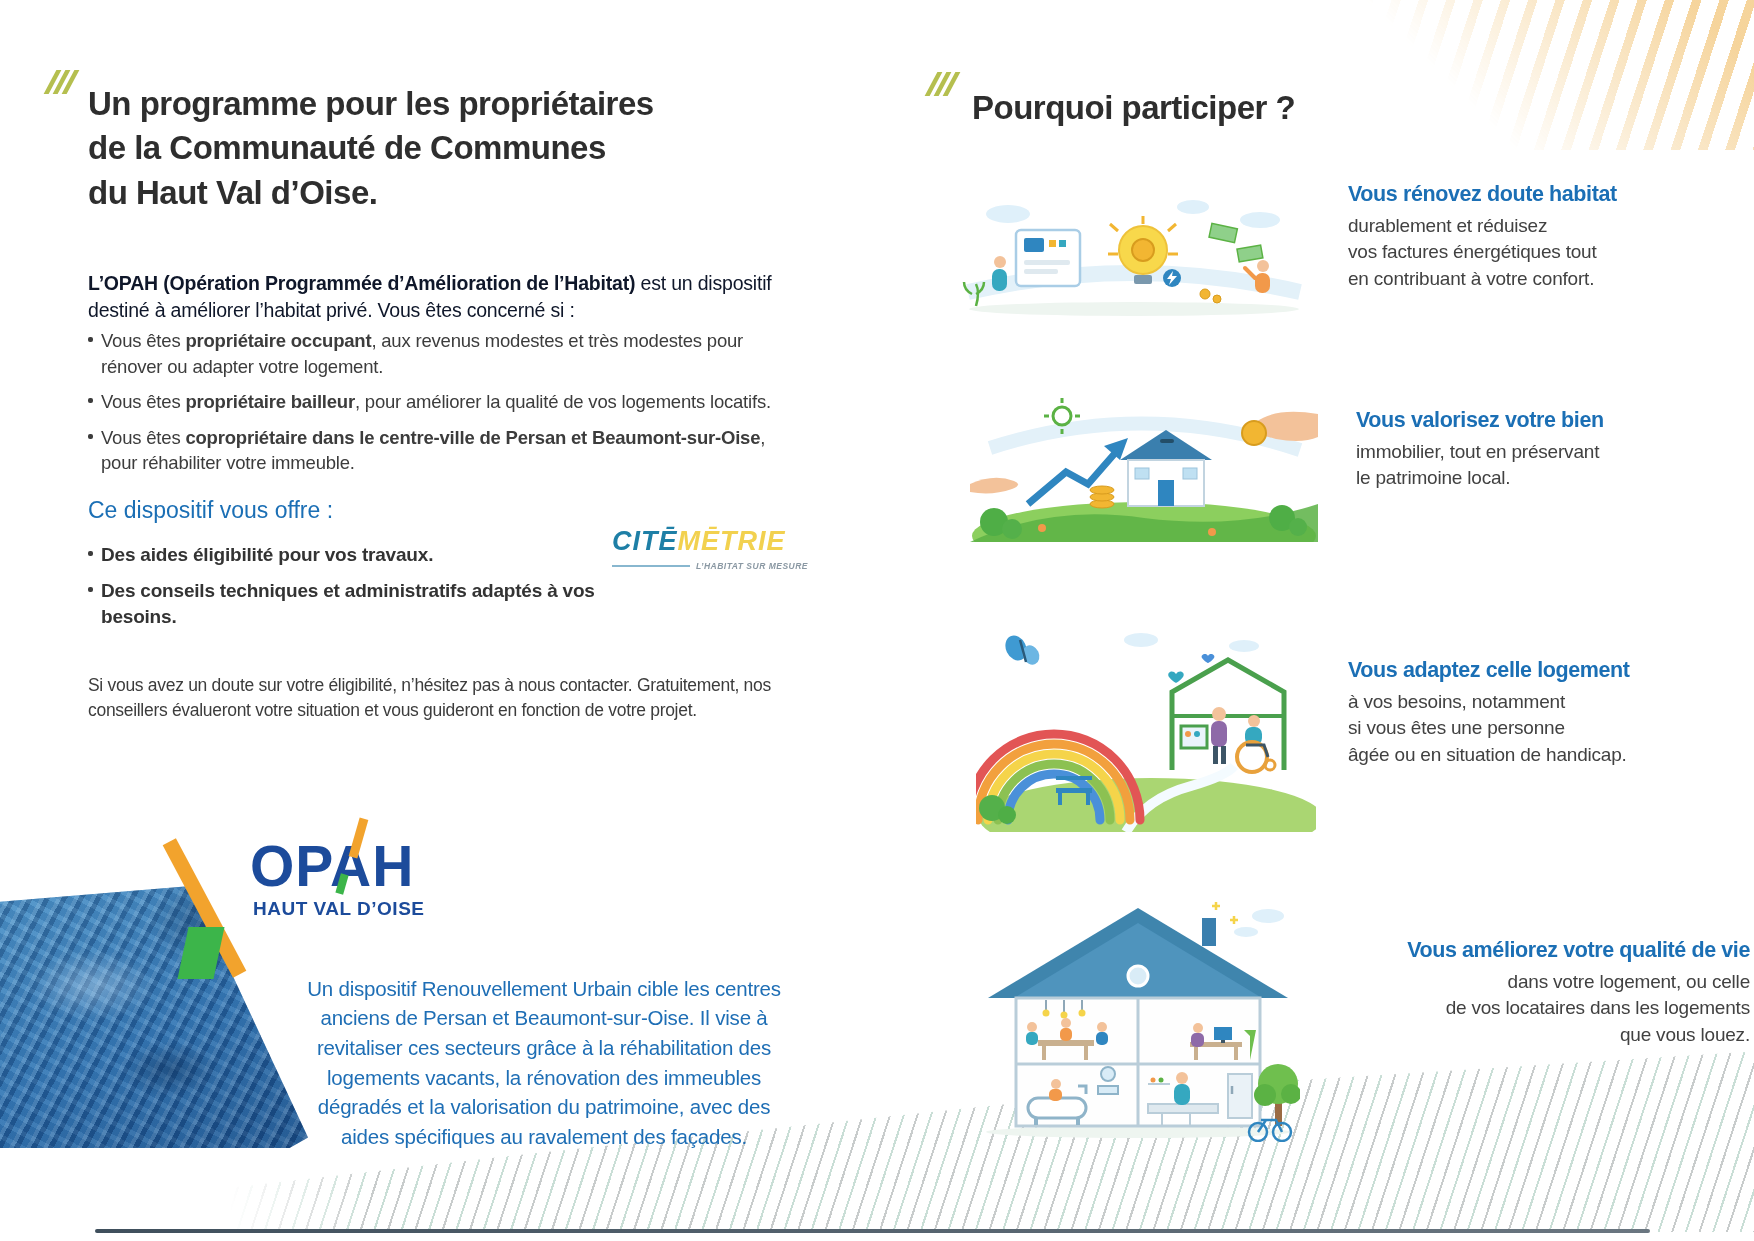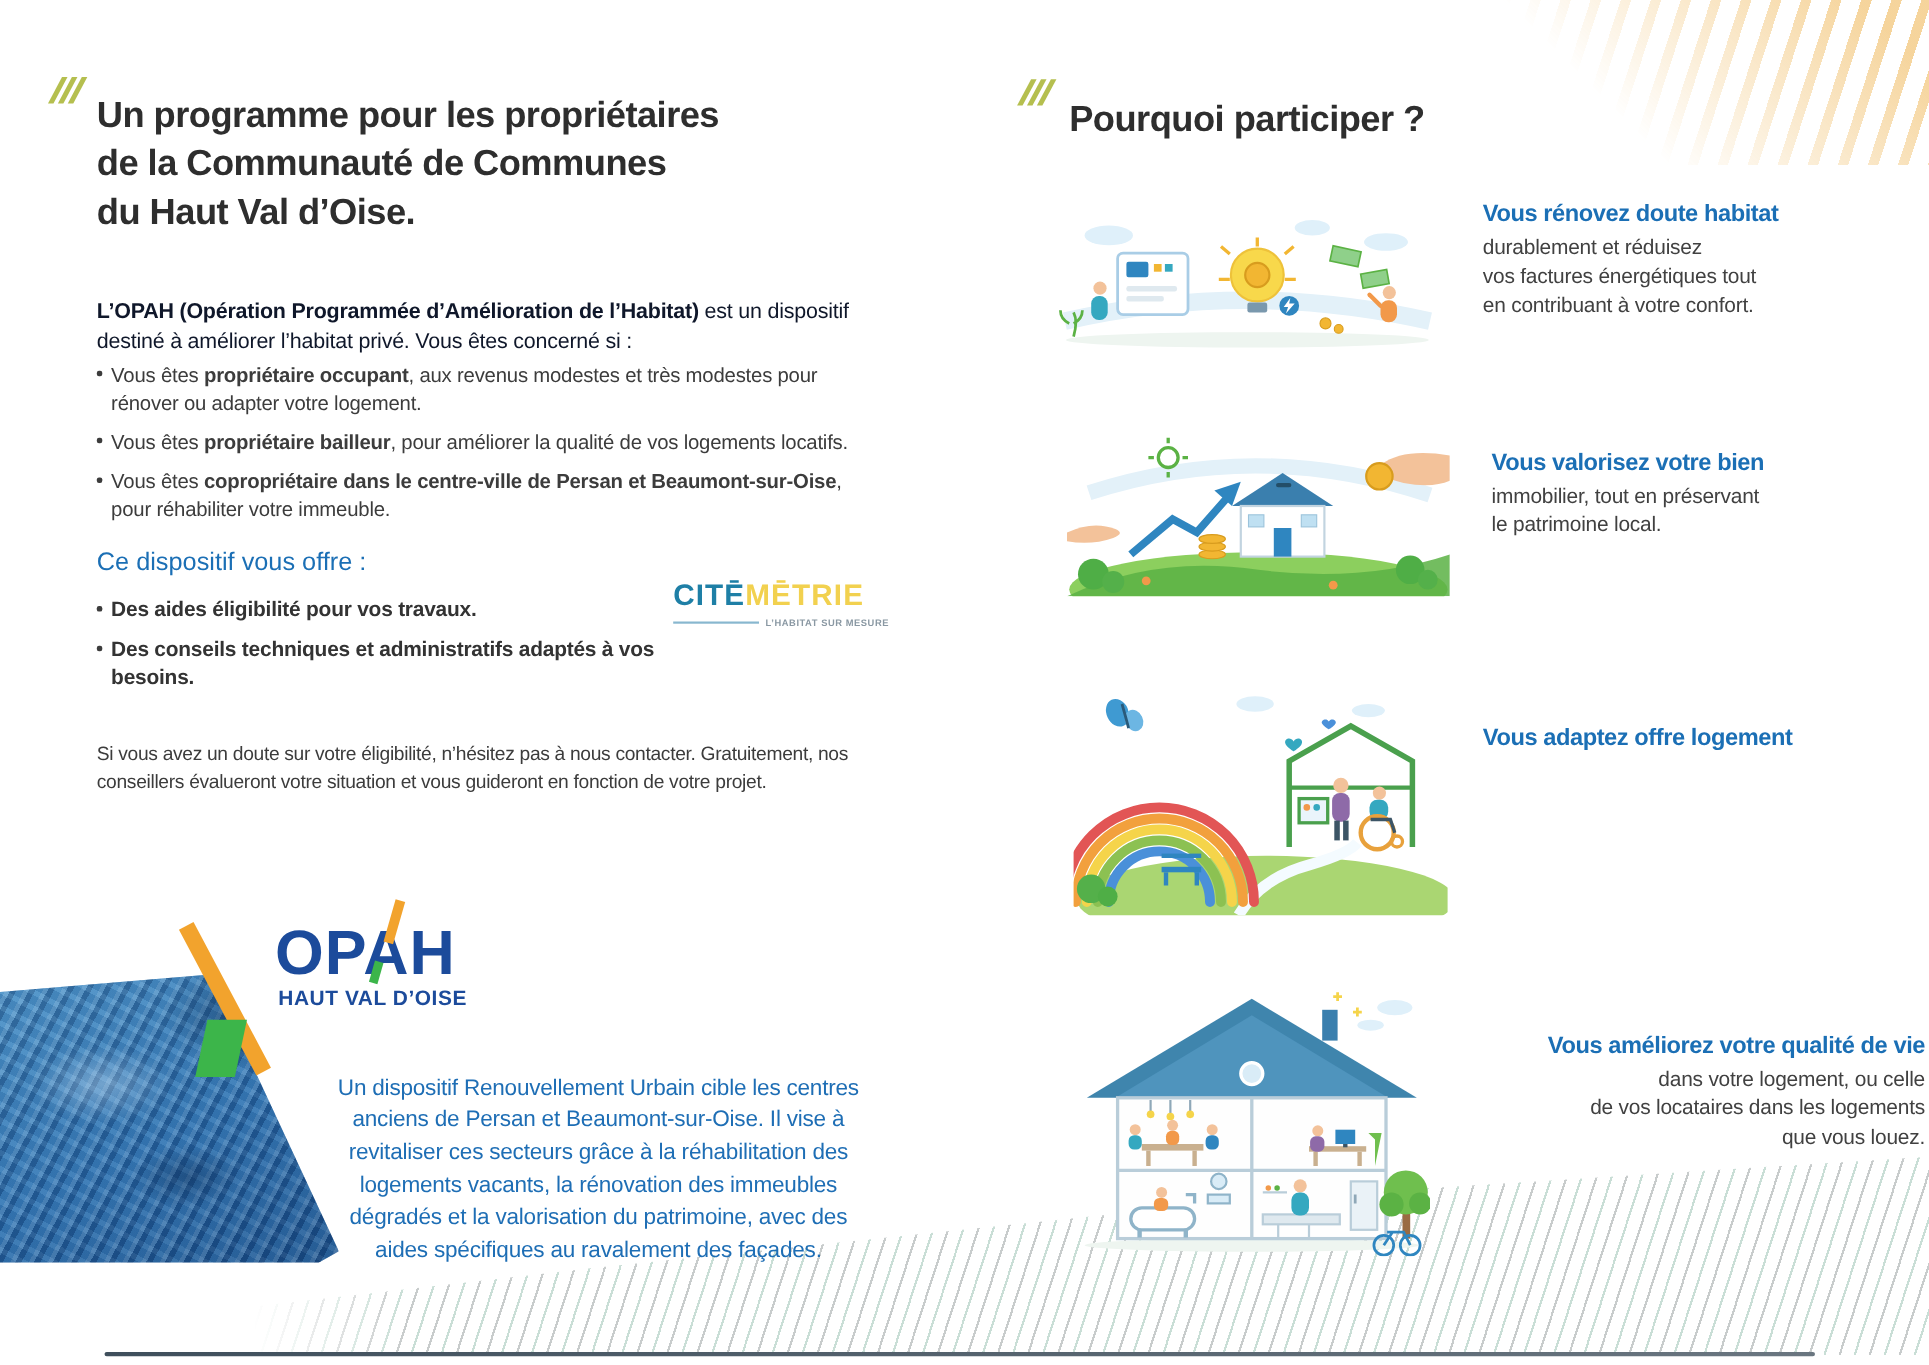--- a/index.html
+++ b/index.html
@@ -35,21 +35,21 @@
   .bullet .dot{flex:0 0 auto;width:5px;height:5px;border-radius:2px;background:#3c3c3c;margin:9px 8px 0 0;}
   .bullet p{margin:0;font-size:18.5px;line-height:1.38;letter-spacing:-0.2px;color:#3c3c3c;}
   .offer-title{position:absolute;left:88px;top:497px;font-size:23px;color:#1b6fb5;}
   .bullet-list.offer{top:542px;width:560px;}
   .bullet-list.offer p{font-weight:bold;font-size:19px;color:#333;}
   .eligibility{position:absolute;left:88px;top:655px;width:745px;font-size:17.5px;line-height:1.48;
     letter-spacing:-0.3px;color:#3c3c3c;}
   .eligibility b{font-weight:normal;}
 
   
-  .citemetrie{position:absolute;left:612px;top:528px;width:220px;}
+  .citemetrie{position:absolute;left:612px;top:528px;width:220px;font-style:italic;}
   .citemetrie .wordmark{font-size:27px;font-weight:bold;letter-spacing:1px;line-height:1;}
   .citemetrie .p1{color:#1e7fa6;}
   .citemetrie .p2{color:#f2d14f;}
   .citemetrie .tagrow{display:flex;align-items:center;margin-top:6px;}
   .citemetrie .tagline-rule{flex:0 0 78px;height:2px;background:#88b7cf;margin-right:6px;}
   .citemetrie .tagline{font-size:8.5px;letter-spacing:.5px;color:#8a98a3;font-weight:bold;}
 
   
   .opah{position:absolute;left:250px;top:838px;}
   .opah .acronym{font-size:57px;font-weight:bold;color:#1c4b9b;letter-spacing:1px;line-height:1;}
@@ -274,21 +274,24 @@
       <path d="M270 127 h18 l4 12" stroke="#3c5566" stroke-width="3" fill="none"></path>
       <rect x="80" y="158" width="36" height="4" fill="#2f86c0"></rect>
       <rect x="80" y="170" width="36" height="5" fill="#2f86c0"></rect>
       <rect x="82" y="175" width="4" height="12" fill="#2f86c0"></rect>
         <rect x="110" y="175" width="4" height="12" fill="#2f86c0"></rect>
       <circle cx="16" cy="190" r="13" fill="#54b04a"></circle>
         <circle cx="31" cy="197" r="9" fill="#4fae46"></circle>
     </svg>
   </span>
   <div class="benefit-text" style="left:1348px;top:658px;">
-    <h3>Vous adaptez offre logement</h3>
+    <h3>Vous adaptez celle logement</h3>
+    <p>à vos besoins, notamment
+si vous êtes une personne
+âgée ou en situation de handicap.</p>
   </div>
 
   <span class="illu" style="left:976px;top:888px;">
     <svg width="324" height="254" viewBox="0 0 324 254">
       <ellipse cx="162" cy="244" rx="152" ry="6" fill="#eef5f0"></ellipse>
       <ellipse cx="292" cy="28" rx="16" ry="7" fill="#dff0fa"></ellipse>
       <ellipse cx="270" cy="44" rx="12" ry="5" fill="#dff0fa"></ellipse>
       <path d="M240 14 v8 M236 18 h8 M258 28 v8 M254 32 h8" stroke="#f5d44a" stroke-width="2.5"></path>
       <rect x="226" y="30" width="14" height="28" fill="#3a7fae"></rect>
       <polygon points="12,110 162,20 312,110" fill="#3f85ad"></polygon>

